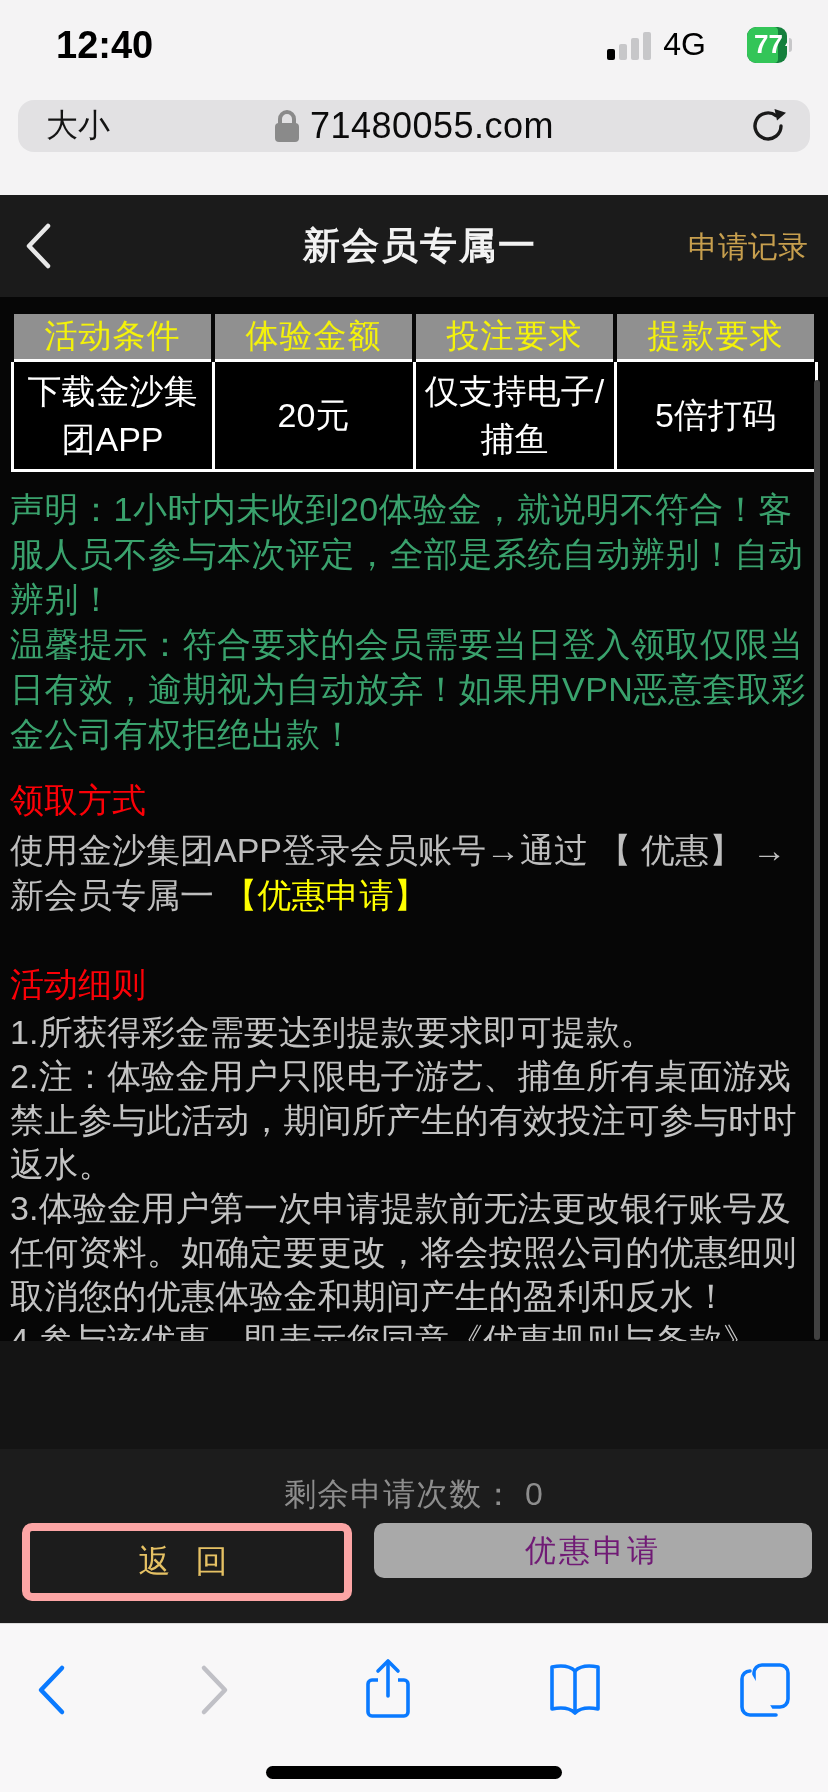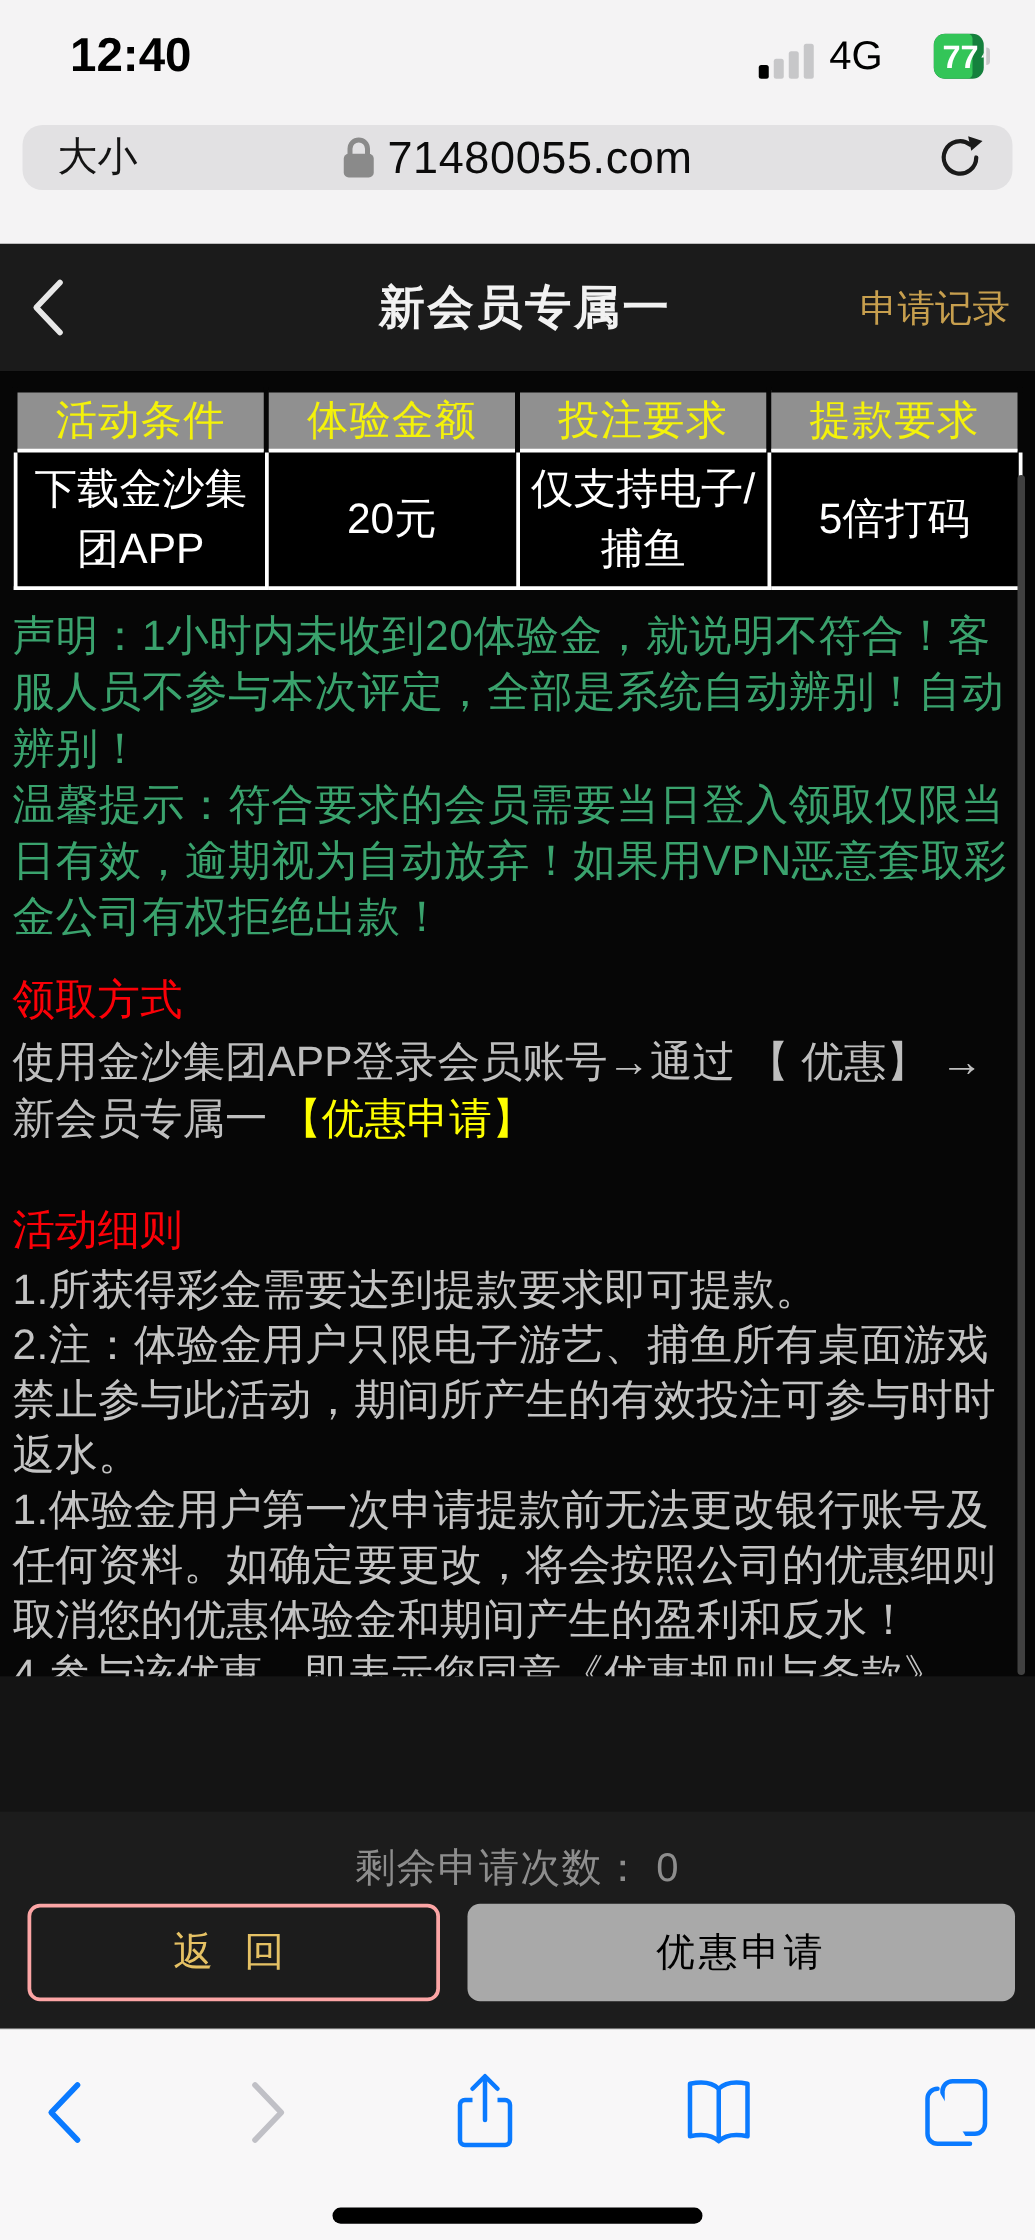--- a/index.html
+++ b/index.html
@@ -18,21 +18,21 @@
   }
   .status-bar {
     position:absolute; top:18px; left:0; width:828px; height:56px;
   }
   .time {
     position:absolute; left:56px; top:6px;
     font-size:38px; font-weight:bold; color:#000;
   }
   .status-icons {
     position:absolute; right:36px; top:8px;
-    display:flex; align-items:flex-end; gap:12px;
+    display:flex; align-items:center; gap:12px;
   }
   .signal { display:flex; align-items:flex-end; gap:4px; height:30px; }
   .signal .bar { width:8px; border-radius:2px; background:#c7c7c9; }
   .signal .b1 { height:11px; background:#000; }
   .signal .b2 { height:16px; }
   .signal .b3 { height:22px; }
   .signal .b4 { height:28px; }
   .net-type { font-size:32px; color:#000; }
   .battery { position:relative; width:74px; height:36px; display:flex; align-items:center; }
   .battery-body {
@@ -138,29 +138,29 @@
   .remaining {
     position:absolute; top:24px; left:0; width:828px; text-align:center;
     color:#8d8d8d; font-size:32px; letter-spacing:1px;
   }
   .buttons {
     position:absolute; top:74px; left:22px; width:790px;
     display:flex; gap:22px;
   }
   .btn-back {
     width:330px; height:78px;
-    border:3px solid #fca5a5; border-radius:10px;
+    border:8px solid #fca5a5; border-radius:10px;
     background:transparent; color:#e5c164;
     font-size:32px; letter-spacing:8px;
     display:flex; align-items:center; justify-content:center;
     font-family:inherit;
   }
   .btn-apply {
-    flex:1; height:78px; border:none; border-radius:10px;
-    background:#a9a9a9; color:#000000;
+    flex:1; height:55px; border:none; border-radius:10px;
+    background:#a9a9a9; color:#701a75;
     font-size:31px; letter-spacing:3px;
     display:flex; align-items:center; justify-content:center;
     font-family:inherit;
   }
 
   
   .safari-toolbar {
     position:absolute; top:1623px; left:0; width:828px; height:169px;
     background:#f8f7f8; border-top:1px solid #dcdcdc;
   }
@@ -255,21 +255,21 @@
     <p>温馨提示：符合要求的会员需要当日登入领取仅限当日有效，逾期视为自动放弃！如果用VPN恶意套取彩金公司有权拒绝出款！</p>
   </div>
 
   <p class="red-heading claim-heading">领取方式</p>
   <p class="claim-step"><span>使用金沙集团APP登录会员账号→通过 【 优惠】 →新会员专属一 </span><span class="claim-highlight">【优惠申请】</span></p>
 
   <p class="red-heading rules-heading">活动细则</p>
   <div class="rules">
     <p>1.所获得彩金需要达到提款要求即可提款。</p>
     <p>2.注：体验金用户只限电子游艺、捕鱼所有桌面游戏禁止参与此活动，期间所产生的有效投注可参与时时返水。</p>
-    <p>1.体验金用户第一次申请提款前无法更改银行账号及任何资料。如确定要更改，将会按照公司的优惠细则取消您的优惠体验金和期间产生的盈利和反水！</p>
+    <p>3.体验金用户第一次申请提款前无法更改银行账号及任何资料。如确定要更改，将会按照公司的优惠细则取消您的优惠体验金和期间产生的盈利和反水！</p>
     <p>4.参与该优惠，即表示您同意《优惠规则与条款》。</p>
   </div>
 
   <div class="scroll-thumb"></div>
 </div>
 
 <div class="content-gap"></div>
 
 <div class="action-bar">
   <div class="remaining">

